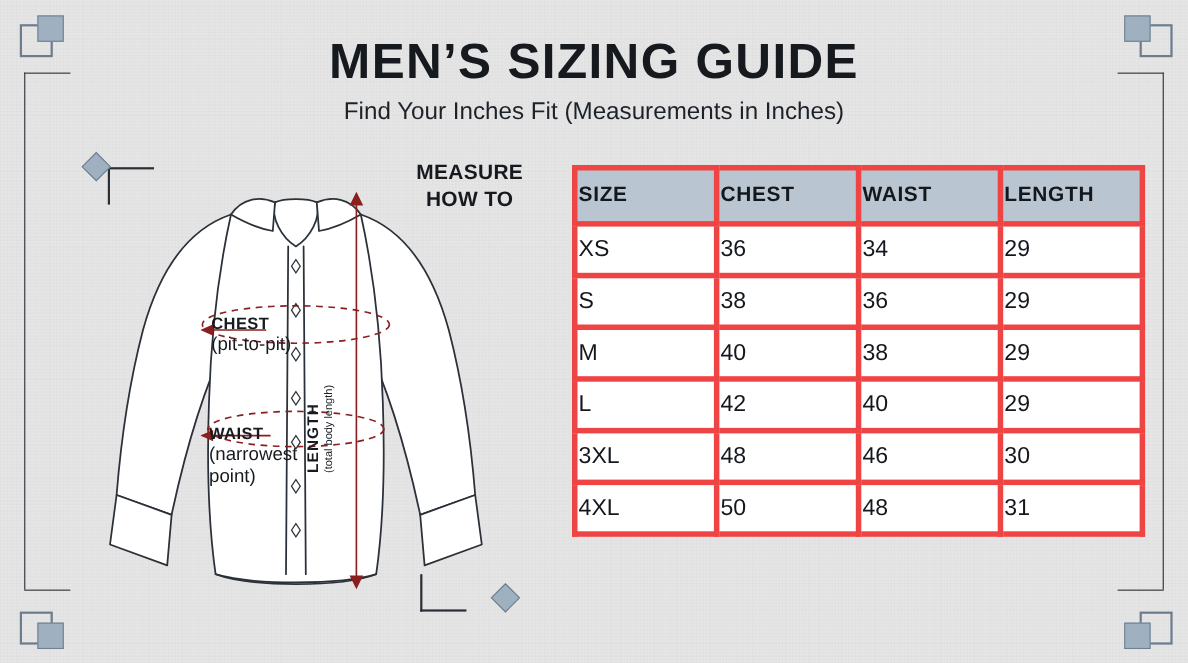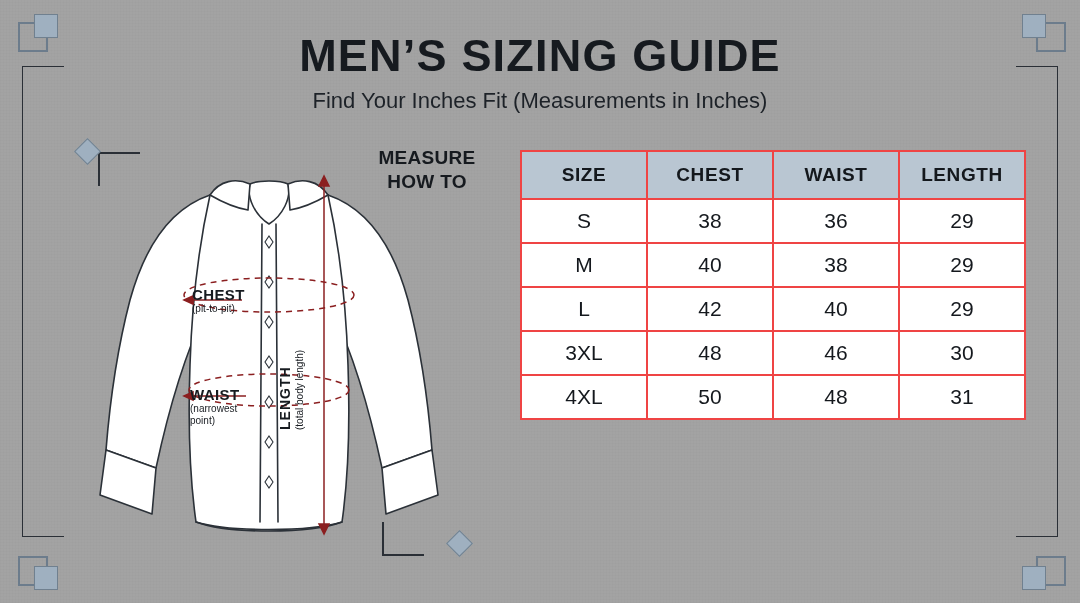--- a/index.html
+++ b/index.html
@@ -7,21 +7,21 @@
     padding: 0;
     background: #ffffff;
   }
   body {
     font-family: "Liberation Sans", sans-serif;
   }
   #page {
     position: relative;
     width: 1080px;
     height: 603px;
-    background: #a3a3a3;
+    background: #e5e5e5;
     overflow: hidden;
   }
   
   #page::before {
     content: "";
     position: absolute;
     inset: 0;
     background-image:
       repeating-linear-gradient(0deg, rgba(0,0,0,0.012) 0px, rgba(0,0,0,0.012) 1px, transparent 1px, transparent 3px),
       repeating-linear-gradient(90deg, rgba(0,0,0,0.012) 0px, rgba(0,0,0,0.012) 1px, transparent 1px, transparent 3px);
@@ -96,21 +96,21 @@
   .callout {
     position: absolute;
     color: #171b20;
   }
   .callout .big {
     font-size: 15px;
     font-weight: bold;
     letter-spacing: .4px;
   }
   .callout .small {
-    font-size: 10px;
+    font-size: 17px;
     line-height: 1.15;
   }
 
   #length-label {
     position: absolute;
     left: 276px;
     top: 430px;
     transform: rotate(-90deg);
     transform-origin: left top;
     white-space: nowrap;
@@ -127,24 +127,24 @@
 
   
   #size-table {
     position: absolute;
     left: 520px;
     top: 150px;
     border-collapse: collapse;
     background: #ffffff;
   }
   #size-table th, #size-table td {
-    border: 2px solid #ef4444;
+    border: 5px solid #ef4444;
     width: 122px;
     height: 40px;
-    text-align: center;
+    text-align: left;
     font-size: 21px;
     color: #14181d;
   }
   #size-table thead th {
     background: #b9c6d2;
     font-weight: bold;
     font-size: 19px;
     letter-spacing: .6px;
     height: 44px;
   }
@@ -267,20 +267,26 @@
     <thead>
       <tr>
         <th>SIZE</th>
         <th>CHEST</th>
         <th>WAIST</th>
         <th>LENGTH</th>
       </tr>
     </thead>
     <tbody>
       <tr>
+        <td>XS</td>
+        <td>36</td>
+        <td>34</td>
+        <td>29</td>
+      </tr>
+      <tr>
         <td>S</td>
         <td>38</td>
         <td>36</td>
         <td>29</td>
       </tr>
       <tr>
         <td>M</td>
         <td>40</td>
         <td>38</td>
         <td>29</td>

